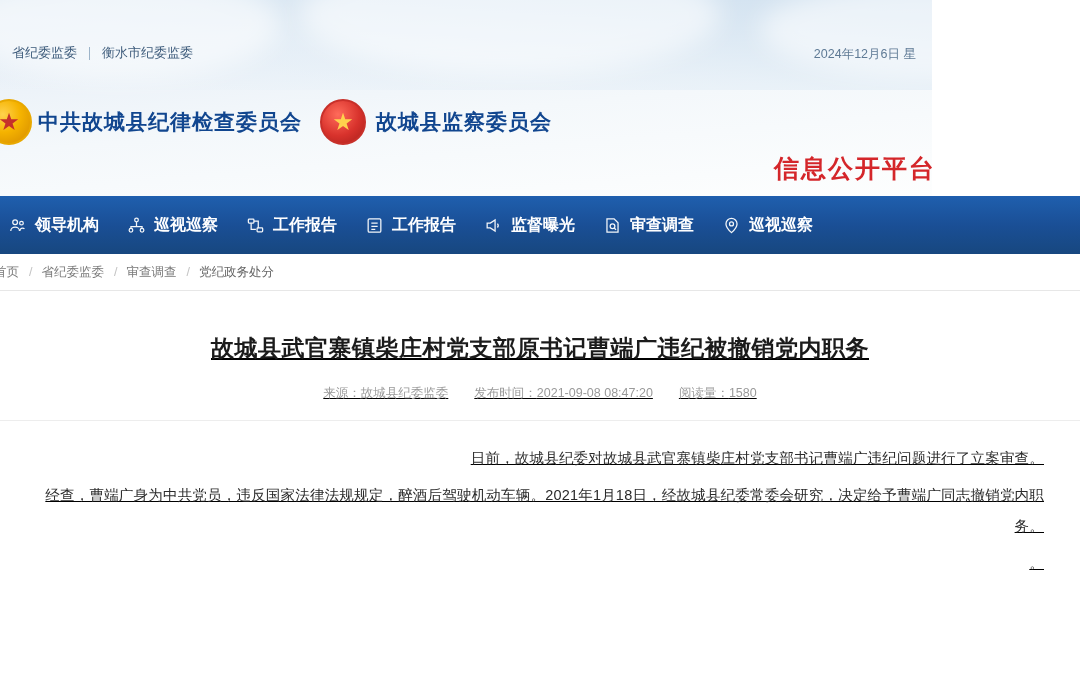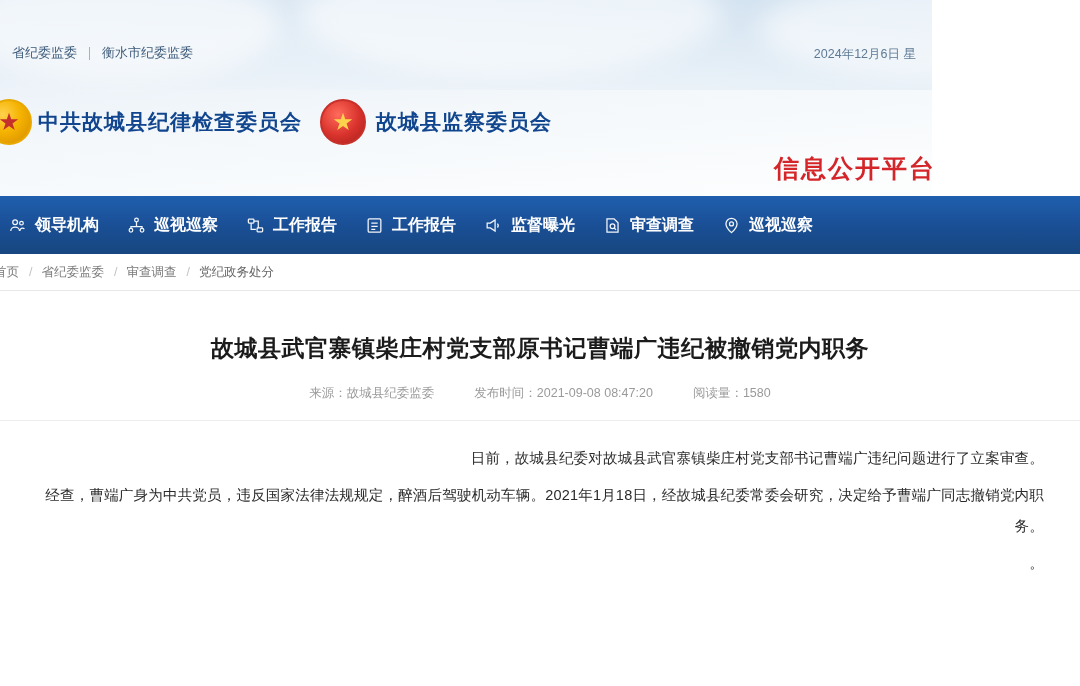--- a/index.html
+++ b/index.html
@@ -184,36 +184,37 @@
     color: #c3c3c3;
     padding: 0 9px 0 0;
   }
   .crumb.active { color: #666; }
 
   
   .article {
     position: relative;
     width: 1080px;
     padding-top: 28px;
+    text-decoration: underline;
   }
   .art-title {
     text-align: center;
     font-size: 23px;
     font-weight: bold;
     color: #1b1b1b;
     letter-spacing: 0.5px;
     padding: 12px 60px 0 60px;
     line-height: 34px;
     font-family: "DejaVu Sans", "Liberation Sans", sans-serif;
   }
   .art-meta {
     margin-top: 20px;
     display: flex;
     justify-content: center;
-    gap: 40px;
+    gap: 26px;
     font-size: 12.5px;
     color: #9a9a9a;
   }
   .art-divider {
     margin-top: 18px;
     width: 1080px;
     height: 1px;
     background: #ededed;
   }
   .art-body {

